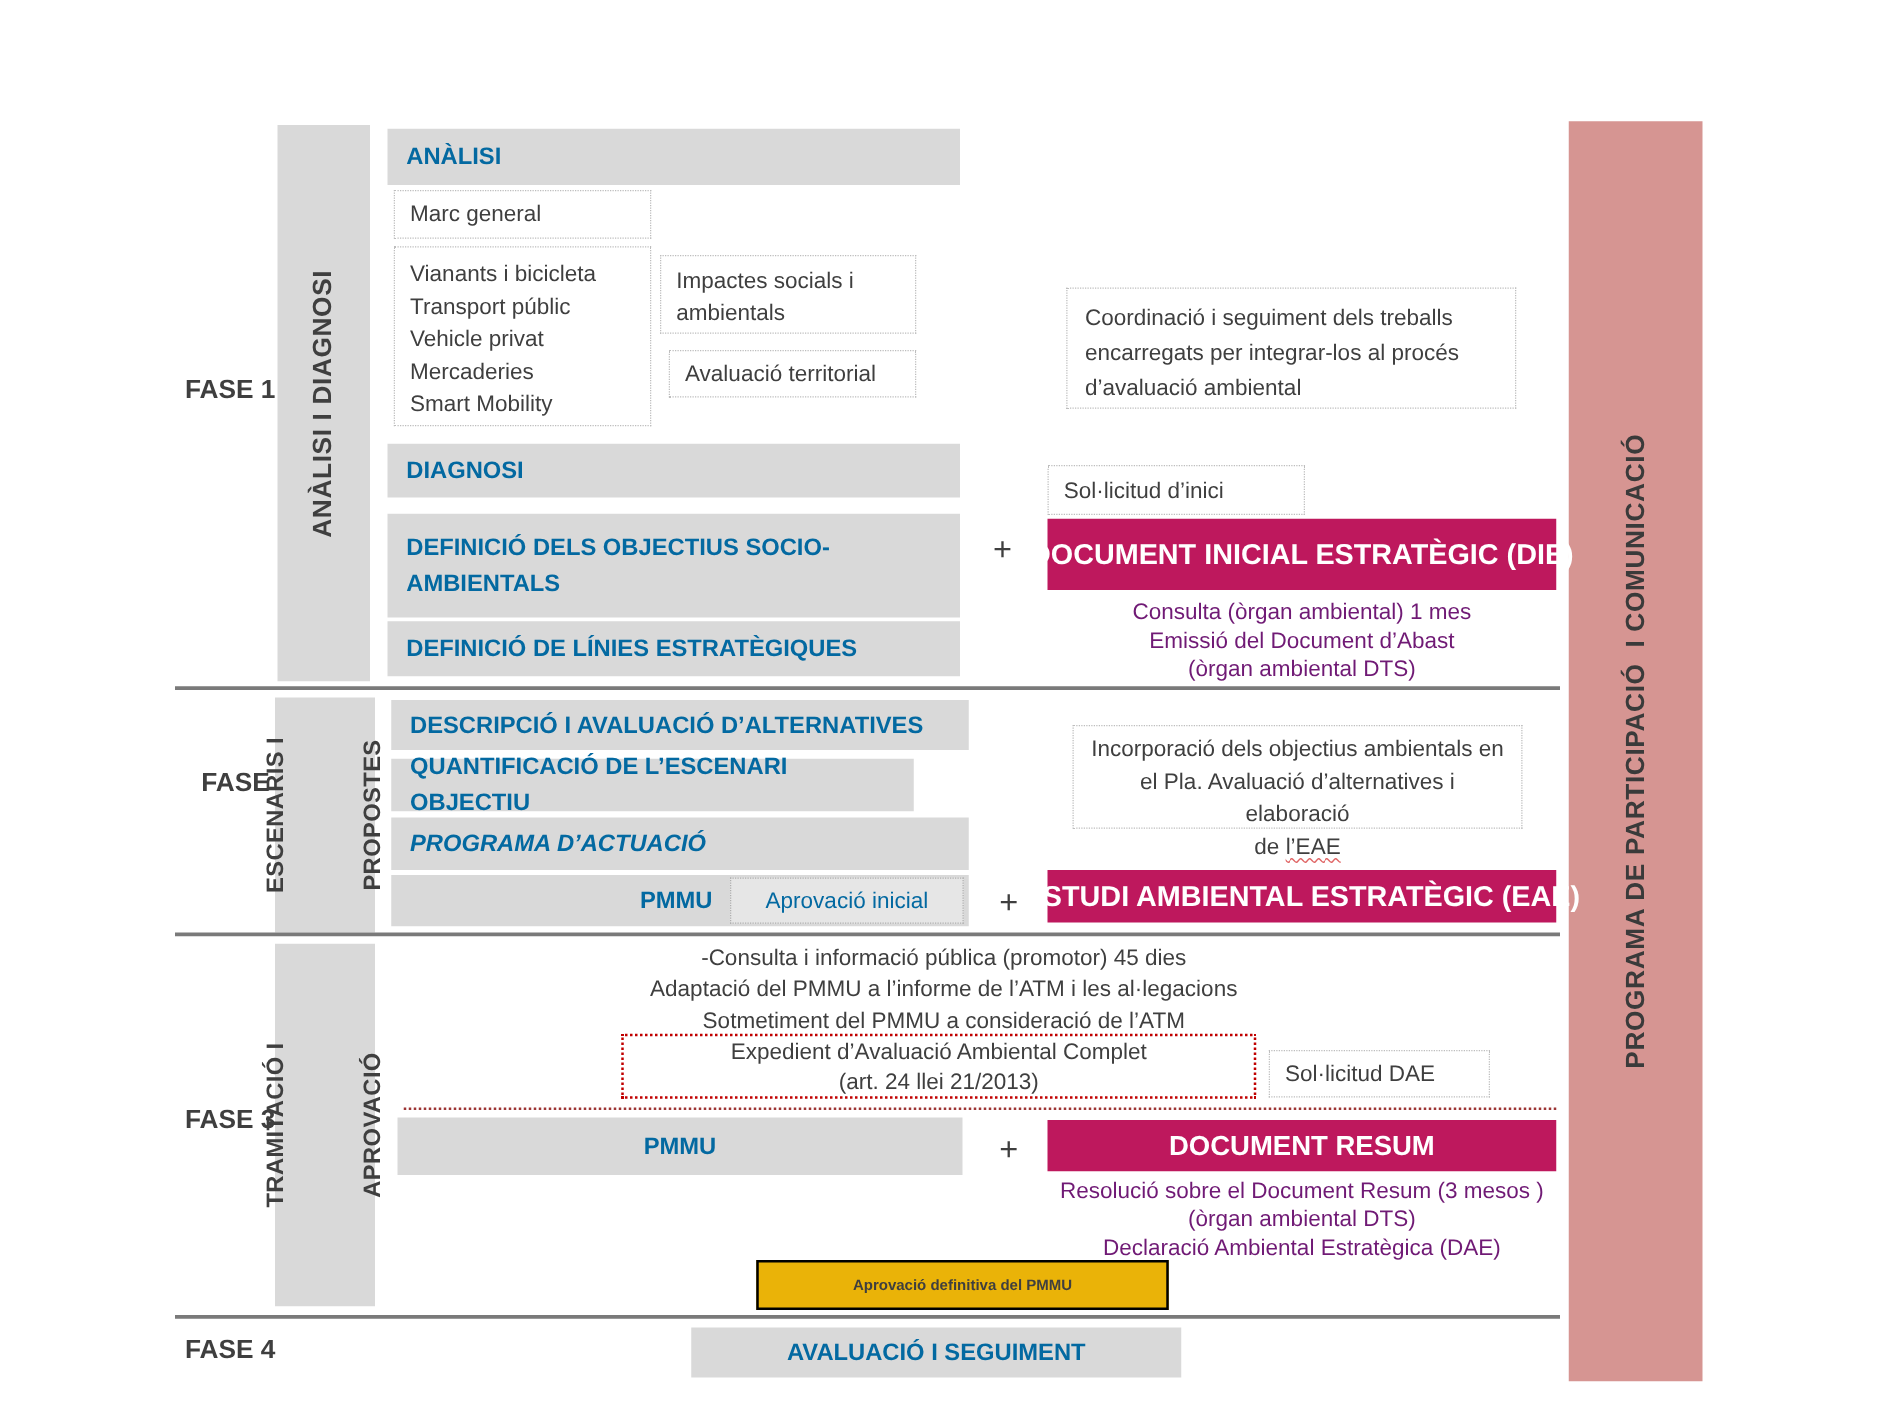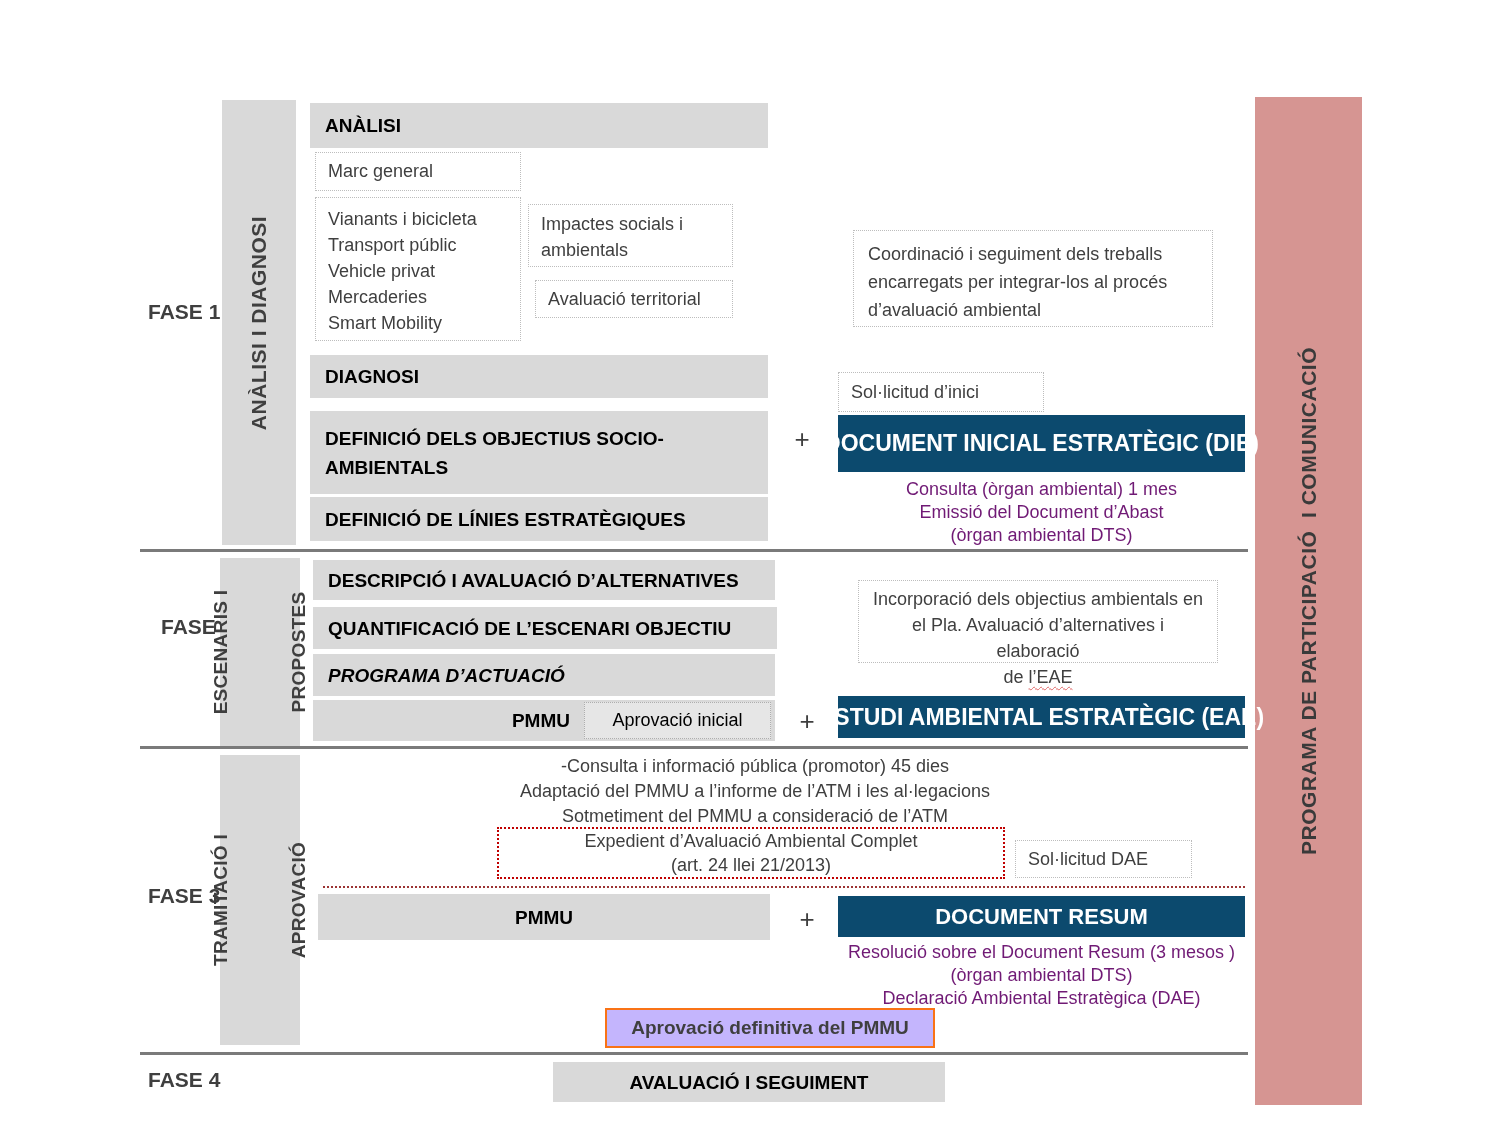--- a/index.html
+++ b/index.html
@@ -3,29 +3,29 @@
 <meta charset="utf-8">
 <style>
   html,body{margin:0;padding:0;background:#ffffff;}
   .canvas{
     position:relative;width:1506px;height:1128px;background:#ffffff;
     font-family:"Liberation Sans",sans-serif;color:#3f3f3f;overflow:hidden;
   }
   .abs{position:absolute;box-sizing:border-box;}
   .faselabel{font-weight:bold;font-size:21px;color:#3f3f3f;white-space:nowrap;}
   .grayrow{
-    background:#d9d9d9;font-weight:bold;font-size:19px;color:#000000;
+    background:#d9d9d9;font-weight:bold;font-size:19px;color:#0369a1;
     display:flex;align-items:center;padding:0 15px;line-height:29px;
   }
   .grayrow.center{justify-content:center;padding:0;}
   .dotbox{
     background:#ffffff;border:1px dotted #bdbdbd;font-size:18px;color:#3f3f3f;
   }
   .redbox{
-    background:#0c4a6e;color:#ffffff;font-weight:bold;font-size:23px;
+    background:#be185d;color:#ffffff;font-weight:bold;font-size:23px;
     display:flex;align-items:center;justify-content:center;text-align:center;white-space:nowrap;
   }
   .vbar{background:#d9d9d9;}
   .pinkbar{background:#d69592;}
   .rot{
     position:absolute;left:50%;top:50%;
     transform:translate(-50%,-50%) rotate(-90deg);
     font-weight:bold;font-size:19px;color:#3f3f3f;
     white-space:pre;text-align:center;line-height:26px;letter-spacing:0.3px;
   }
@@ -35,21 +35,21 @@
   .note{font-size:18px;color:#701a75;text-align:center;line-height:23px;}
   .lines18{font-size:18px;color:#3f3f3f;line-height:26px;}
   .centerlines{font-size:18px;color:#3f3f3f;text-align:center;line-height:25px;}
   .reddotbox{
     background:#ffffff;border:2px dotted #c00000;
     font-size:18px;color:#3f3f3f;text-align:center;line-height:24px;
     display:flex;flex-direction:column;justify-content:center;
   }
   .reddotline{border-top:2px dotted #9c3434;height:0;}
   .redframe{
-    background:#c4b5fd;border:2px solid #f97316;font-weight:bold;font-size:19px;
+    background:#eab308;border:2px solid #000000;font-weight:bold;font-size:12px;
     color:#3f3f3f;display:flex;align-items:center;justify-content:center;white-space:nowrap;
   }
   .subgray{
     background:#e6e6e6;border:1px dotted #aeaeae;font-weight:normal;font-size:18px;
     display:flex;align-items:center;justify-content:center;
   }
   .squig{
     text-decoration:underline;text-decoration-style:wavy;
     text-decoration-color:#e06666;text-decoration-thickness:1px;text-underline-offset:3px;
   }
@@ -126,21 +126,21 @@
     <div>Consulta (òrgan ambiental) 1 mes</div>
     <div>Emissió del Document d’Abast</div>
     <div>(òrgan ambiental DTS)</div>
   </div>
 
   <div class="abs grayrow" style="left:310px;top:497px;width:458px;height:44px;">DEFINICIÓ DE LÍNIES ESTRATÈGIQUES</div>
 
   <div class="abs hr" style="left:140px;top:549px;width:1108px;"></div>
 
   <div class="abs grayrow" style="left:313px;top:560px;width:462px;height:40px;">DESCRIPCIÓ I AVALUACIÓ D’ALTERNATIVES</div>
-  <div class="abs grayrow" style="left:313px;top:607px;width:464px;height:42px;">QUANTIFICACIÓ DE L’ESCENARI OBJECTIU</div>
+  <div class="abs grayrow" style="left:313px;top:607px;width:418px;height:42px;">QUANTIFICACIÓ DE L’ESCENARI OBJECTIU</div>
   <div class="abs grayrow" style="left:313px;top:654px;width:462px;height:42px;font-style:italic;">PROGRAMA D’ACTUACIÓ</div>
 
   <div class="abs grayrow" style="left:313px;top:700px;width:462px;height:41px;justify-content:flex-end;gap:14px;padding:0 4px 0 15px;">
     <span>PMMU</span>
     <span class="subgray" style="width:185px;height:35px;">Aprovació inicial</span>
   </div>
 
   <div class="abs dotbox centerlines" style="left:858px;top:580px;width:360px;height:83px;padding:5px 10px;line-height:26px;">
     <div>Incorporació dels objectius ambientals en</div>
     <div>el Pla. Avaluació d’alternatives i elaboració</div>

